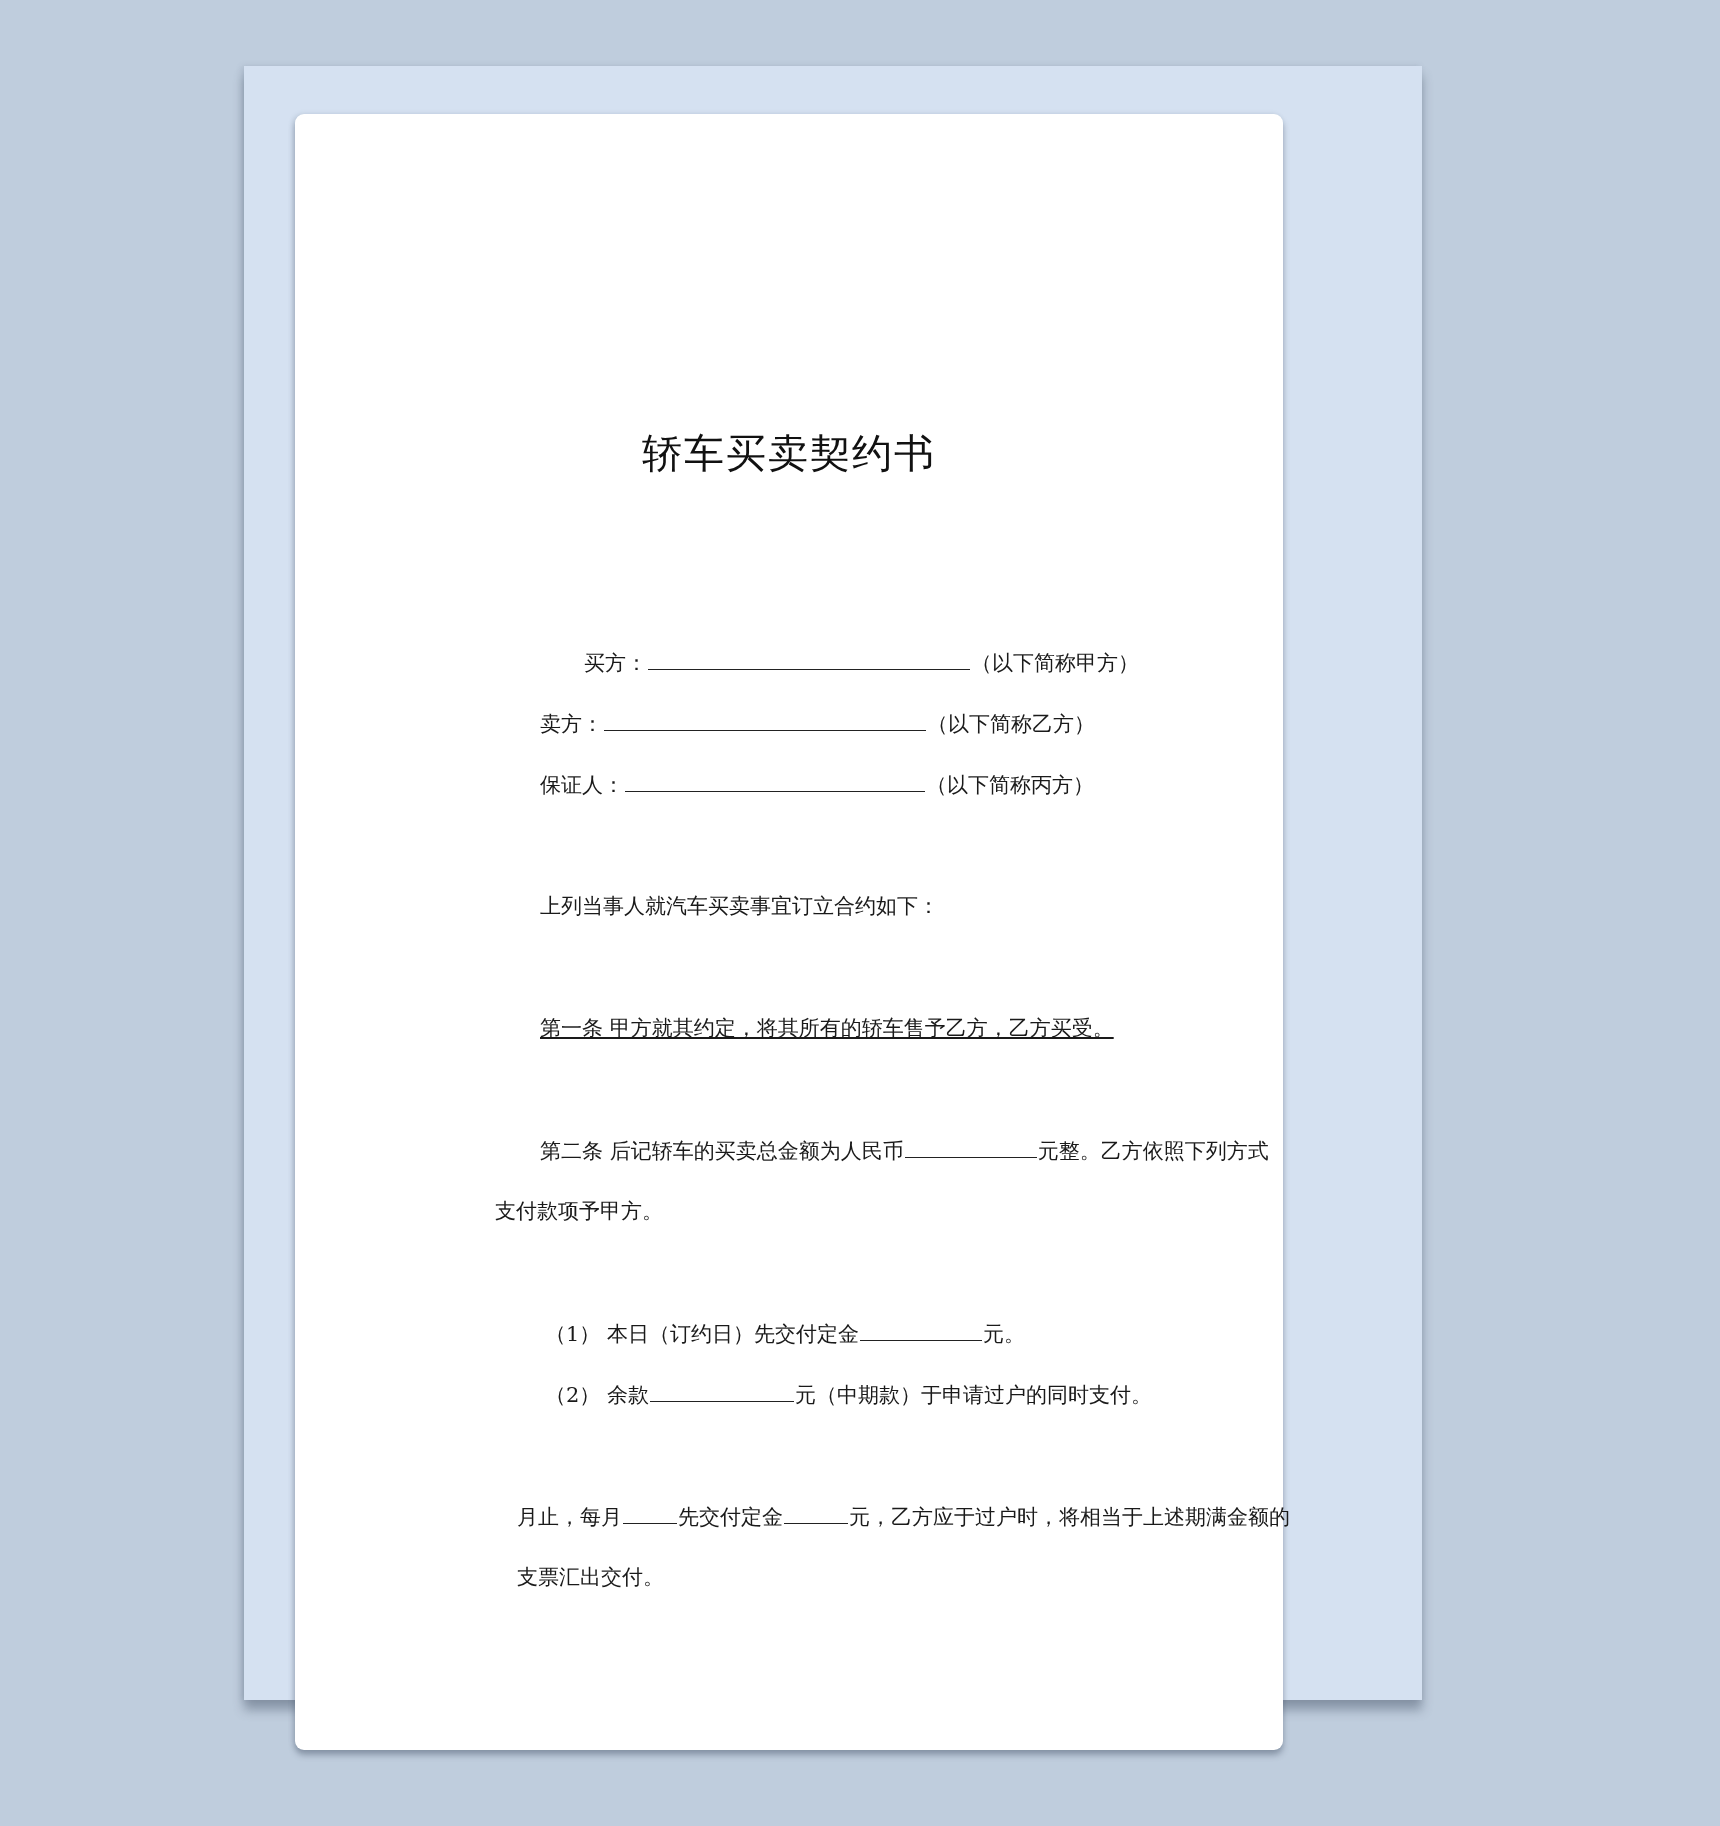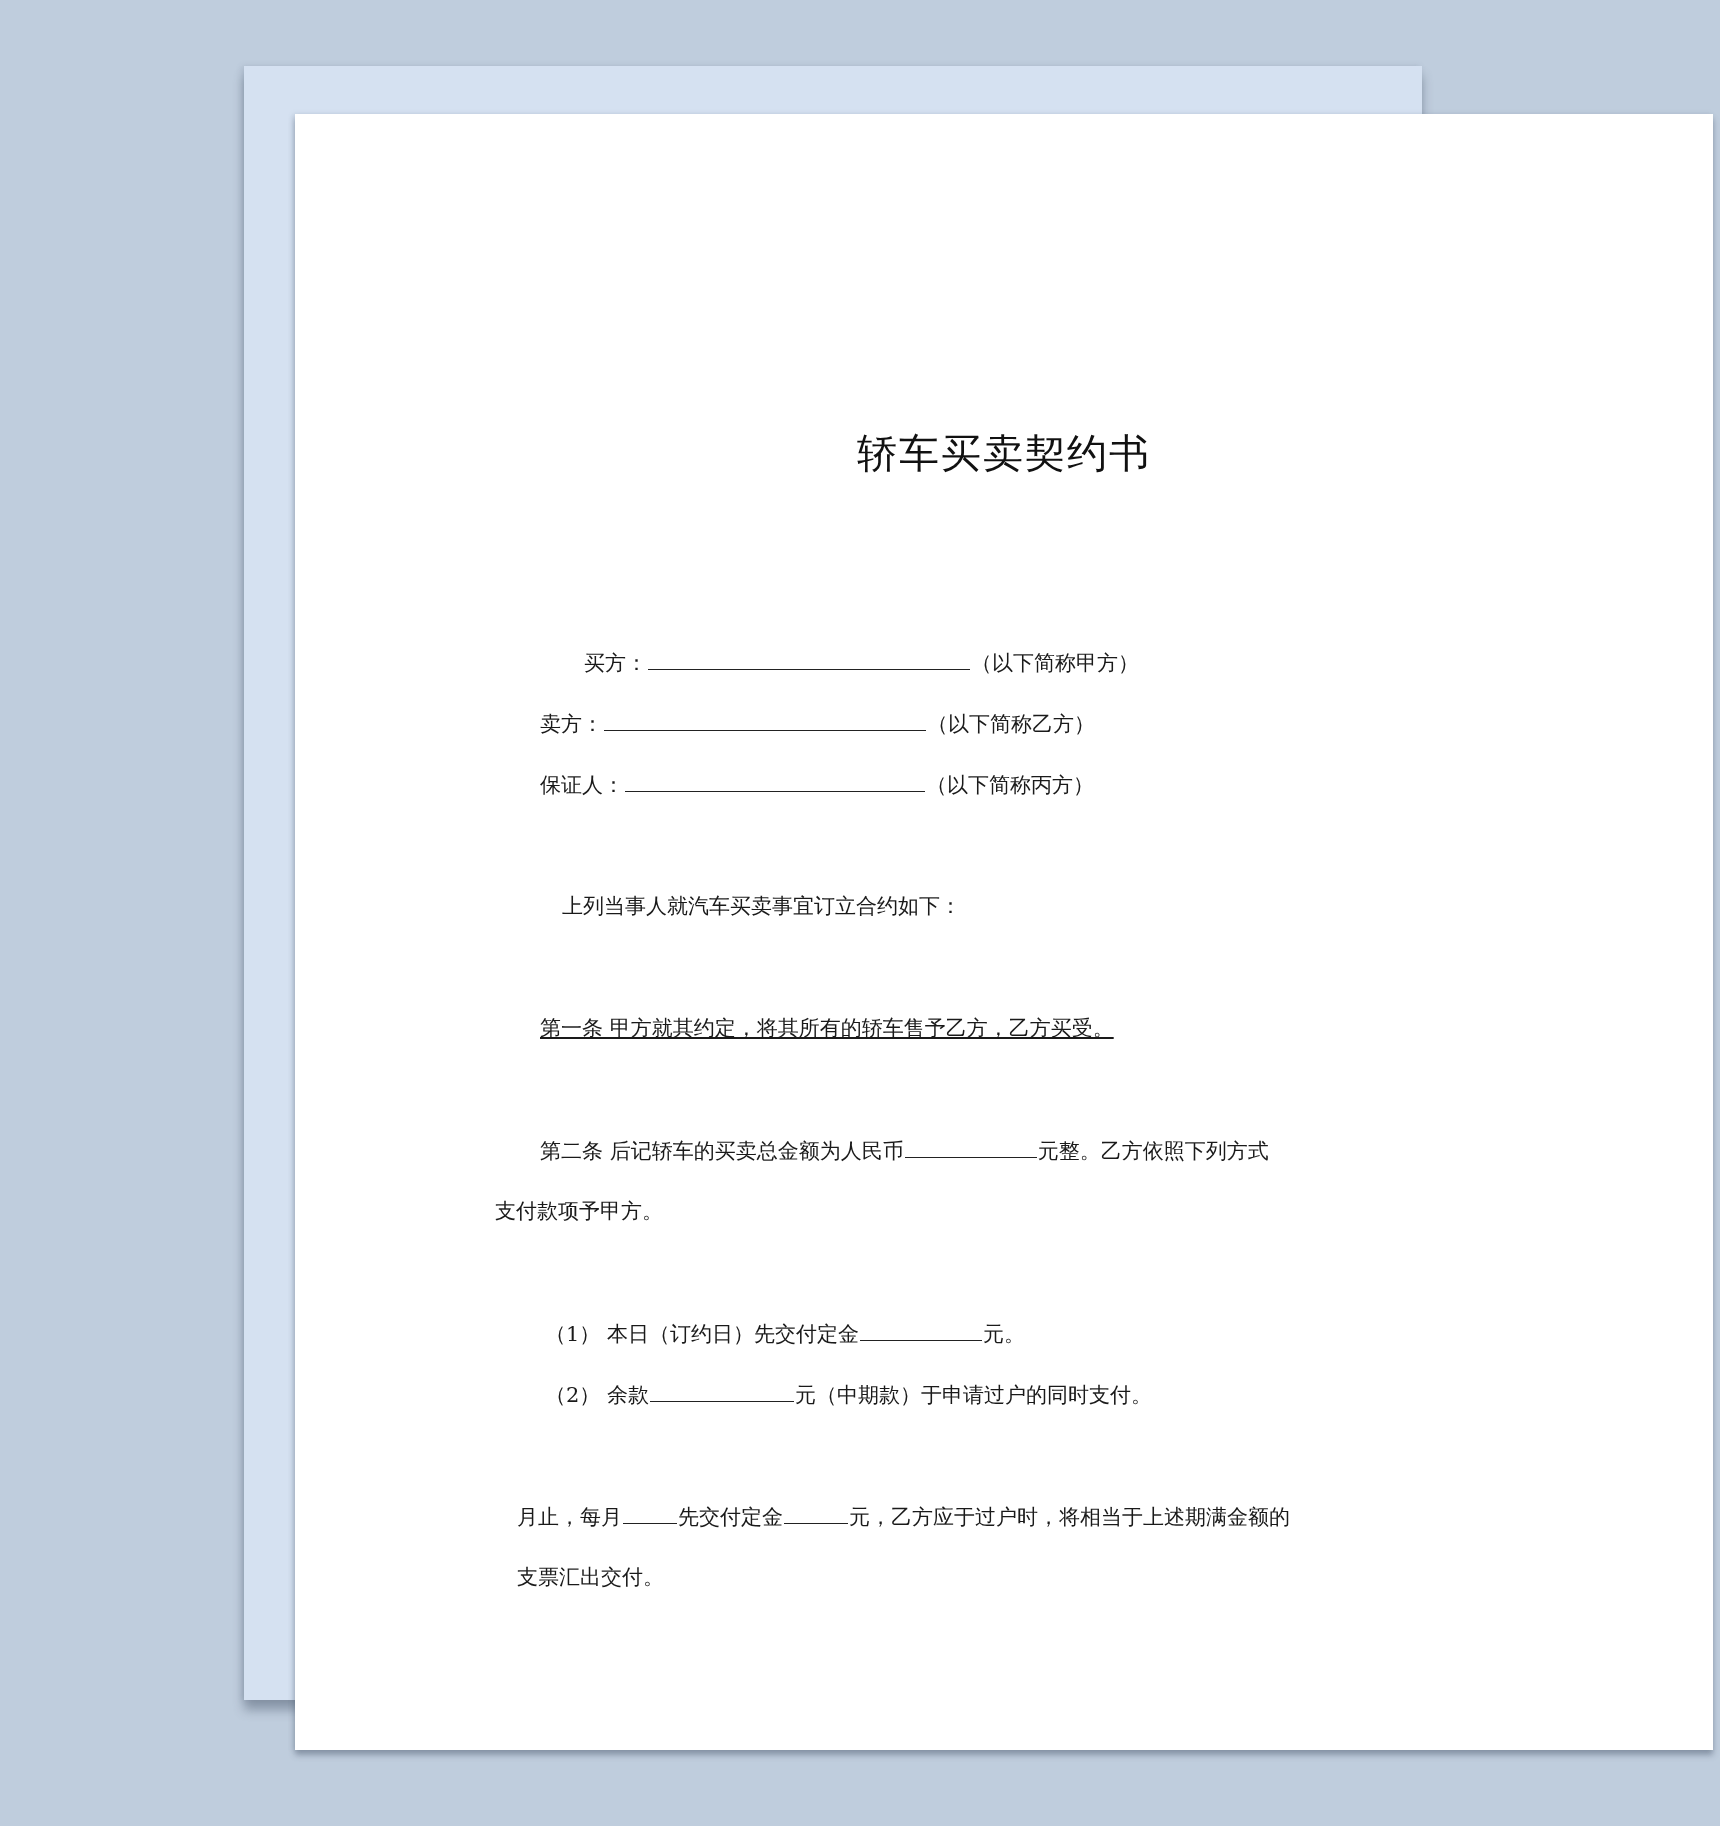--- a/index.html
+++ b/index.html
@@ -21,24 +21,25 @@
       top: 66px;
       width: 1178px;
       height: 1634px;
       background: #d5e1f1;
       box-shadow: 0 10px 10px rgba(70, 85, 105, 0.45), -2px 0 6px rgba(90,105,125,0.18);
     }
     .front-page {
       position: absolute;
       left: 295px;
       top: 114px;
-      width: 1418px;
+      width: 988px;
       height: 1636px;
       background: #ffffff;
       box-shadow: 0 5px 6px rgba(70, 85, 105, 0.45), -2px 0 5px rgba(90,105,125,0.15);
+      border-radius: 9px;
     }
     .title {
       position: absolute;
       left: 0;
       right: 0;
       top: 312px;
       text-align: center;
       font-size: 40px;
       letter-spacing: 2px;
       color: #111;
@@ -73,21 +74,21 @@
   </div>
 
   <div class="line" style="left:245px; top:594px;">
     <span>卖方：</span><span class="blank" style="width:322px;"></span><span>（以下简称乙方）</span>
   </div>
 
   <div class="line" style="left:245px; top:655px;">
     <span>保证人：</span><span class="blank" style="width:300px;"></span><span>（以下简称丙方）</span>
   </div>
 
-  <div class="line" style="left:245px; top:777px;margin-left:22px;">上列当事人就汽车买卖事宜订立合约如下：</div>
+  <div class="line" style="left:245px; top:777px;">上列当事人就汽车买卖事宜订立合约如下：</div>
 
   <div class="line" style="left:245px; top:899px;text-decoration:underline;">第一条  甲方就其约定，将其所有的轿车售予乙方，乙方买受。</div>
 
   <div class="line" style="left:245px; top:1021px;">
     <span>第二条  后记轿车的买卖总金额为人民币</span><span class="blank" style="width:132px;"></span><span>元整。乙方依照下列方式</span>
   </div>
   <div class="line" style="left:200px; top:1082px;">支付款项予甲方。</div>
 
   <div class="line" style="left:250px; top:1204px;">
     <span>（1）</span>

